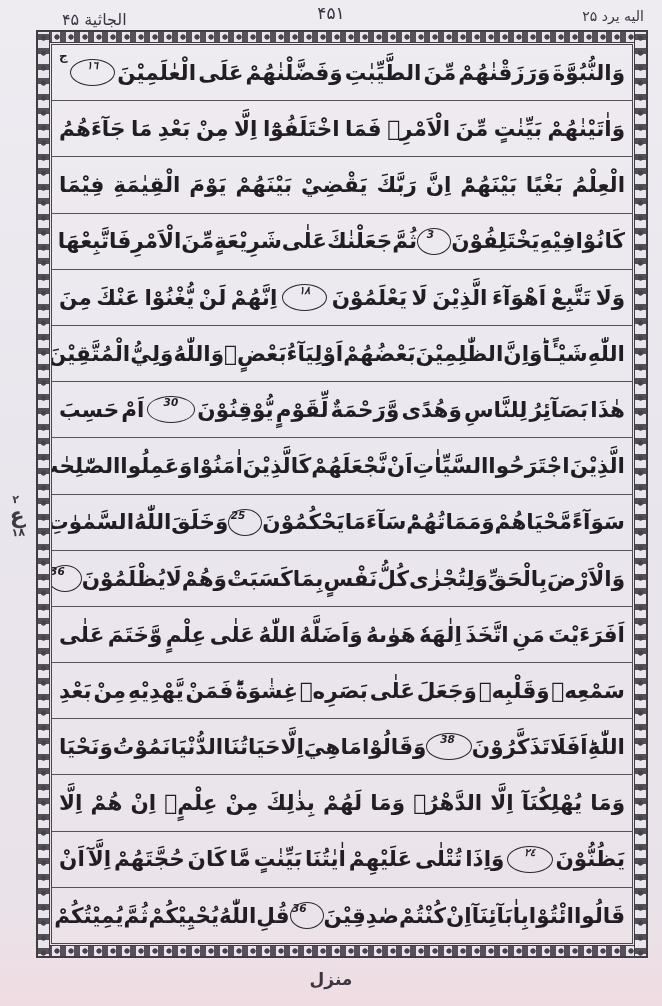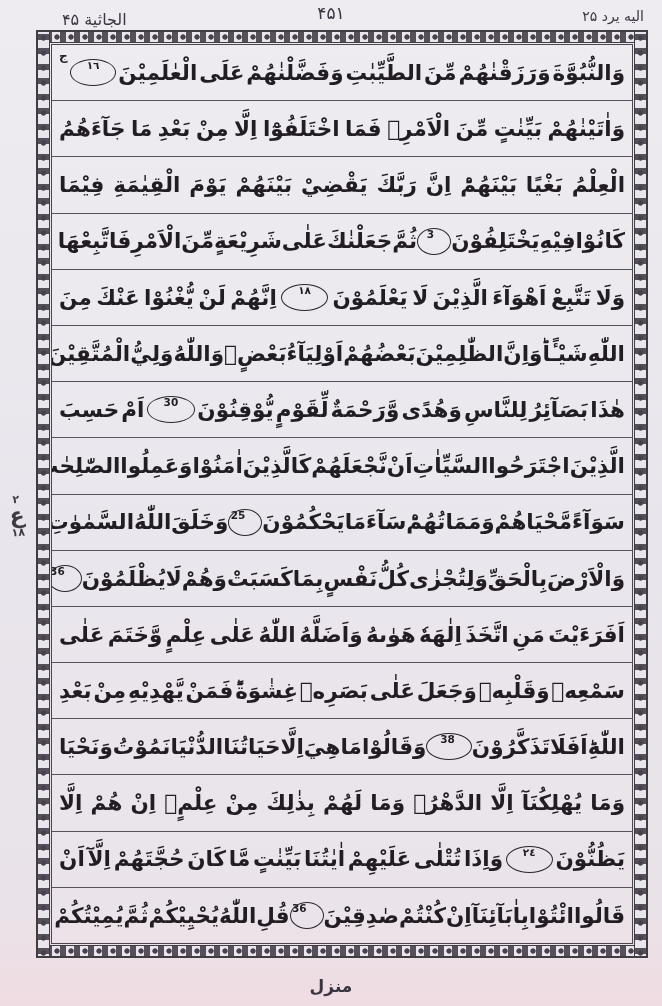--- a/index.html
+++ b/index.html
@@ -57,35 +57,35 @@
     direction:rtl;height:100%;width:100%;
     display:flex;flex-direction:row;justify-content:space-between;align-items:center;
     font-weight:bold;font-size:21.5px;line-height:1;color:#211d22;
     white-space:nowrap;
   }
   .line > span{display:inline-block;}
   .ayah{
     box-sizing:border-box;min-width:21px;height:27px;padding:0 16px;
     border:1.6px solid #2c272e;border-radius:50%;
     display:flex;align-items:center;justify-content:center;
-    font-size:10.5px;line-height:1;align-self:center;
+    font-size:10.5px;line-height:1;align-self:center;font-style:italic;
   }
   .stop-mark{font-size:12px;align-self:flex-start;margin-top:5px;}
   
   .ruku{
     position:absolute;left:3px;top:494px;width:28px;
     display:flex;flex-direction:column;align-items:center;
     color:#403a42;font-weight:bold;transform:rotate(-4deg);
   }
   .ruku .num-top{font-size:11px;line-height:1;}
   .ruku .ain{font-size:22px;line-height:1;}
   .ruku .num-bottom{font-size:11px;line-height:1;}
   
   .footer{
-    position:absolute;left:0;right:0;bottom:10px;text-align:center;
+    position:absolute;left:0;right:0;bottom:17px;text-align:center;
     font-size:17px;font-weight:bold;color:#3a3540;direction:rtl;
   }
 </style>
 </head>
 <body>
 
 <div class="page">
 
   <div class="header">
     <span class="hdr-left">الجاثية ۴۵</span>

